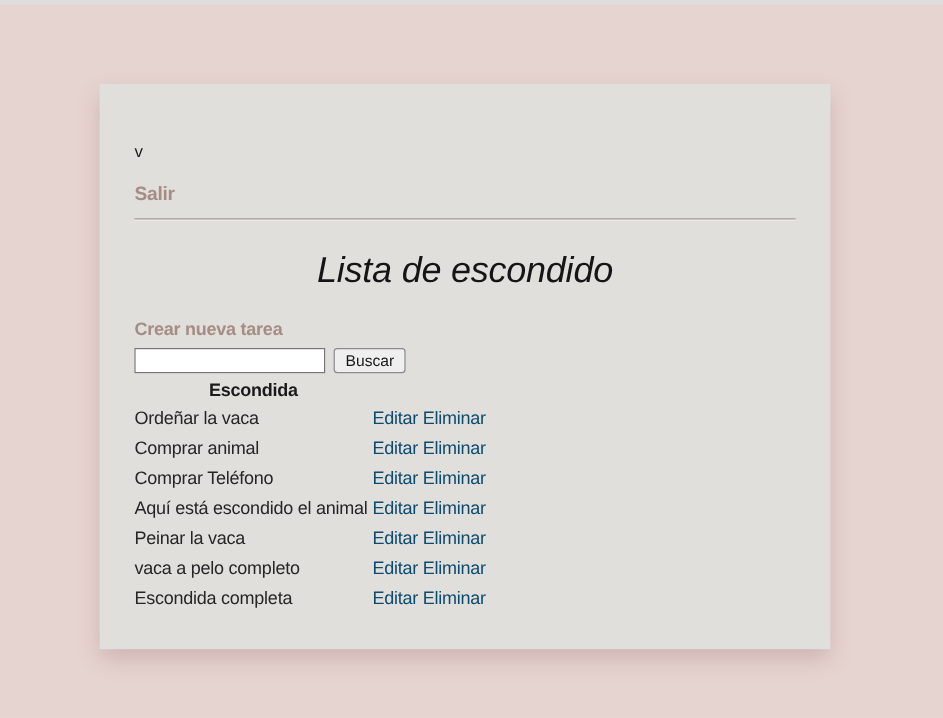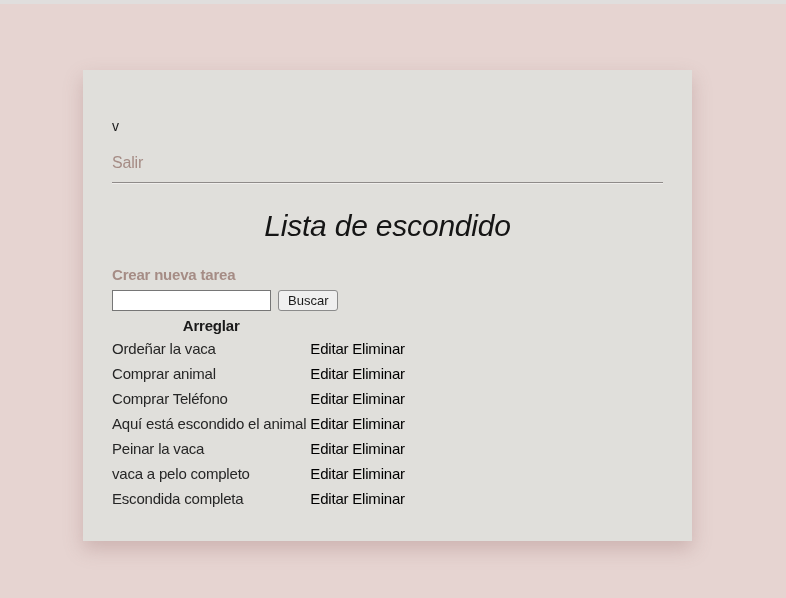--- a/index.html
+++ b/index.html
@@ -22,21 +22,21 @@
     box-shadow: 0 8px 18px rgba(140, 95, 95, 0.28);
   }
   .content { padding: 48px 29px 0 29px; }
   .user-indicator {
     font-size: 14px; line-height: 16px; color: #1c1c1c;
   }
   .logout-link {
     display: inline-block;
     margin-top: 20px;
     font-size: 16px; line-height: 18px;
-    color: #a58c85; text-decoration: none; cursor: pointer;
+    color: #a58c85; text-decoration: none; cursor: pointer; font-weight: bold;
   }
   hr.divider {
     margin-top: 10px;
     border: none; height: 0;
     border-top: 1px solid #8f8b89;
     border-bottom: 1px solid #f0eeec;
   }
   .page-title {
     margin-top: 20px;
     font-size: 30px; line-height: 44px;
@@ -76,21 +76,21 @@
   .items-table th {
     font-size: 15px; font-weight: bold; color: #1a1a1a;
     text-align: center; line-height: 20px; padding: 0;
   }
   .items-table td { padding: 0; font-size: 15px; line-height: 25px; margin-left: 28px; }
   .items-table td.name {
     min-width: 186px; padding-right: 4px;
     white-space: nowrap; color: #262626;
   }
   .items-table td.links { white-space: nowrap; }
-  .action-link { color: #000000; text-decoration: none; cursor: pointer; }
+  .action-link { color: #0c4a6e; text-decoration: none; cursor: pointer; }
 </style>
 </head>
 <body>
 
 <div class="top-strip"></div>
 
 <div class="card">
   <div class="content">
 
     <div class="user-indicator">v</div>
@@ -104,21 +104,21 @@
     <a class="create-link">Crear nueva tarea</a>
 
     <div class="search-row">
       <input class="search-input" type="text" value="" style="">
       <button class="search-button">Buscar</button>
     </div>
 
     <table class="items-table">
       <thead>
         <tr>
-          <th>Arreglar</th>
+          <th>Escondida</th>
           <th></th>
         </tr>
       </thead>
       <tbody>
   <tr>
     <td class="name">Ordeñar la vaca</td>
     <td class="links"><a class="action-link">Editar</a> <a class="action-link">Eliminar</a></td>
   </tr>
 
   <tr>

